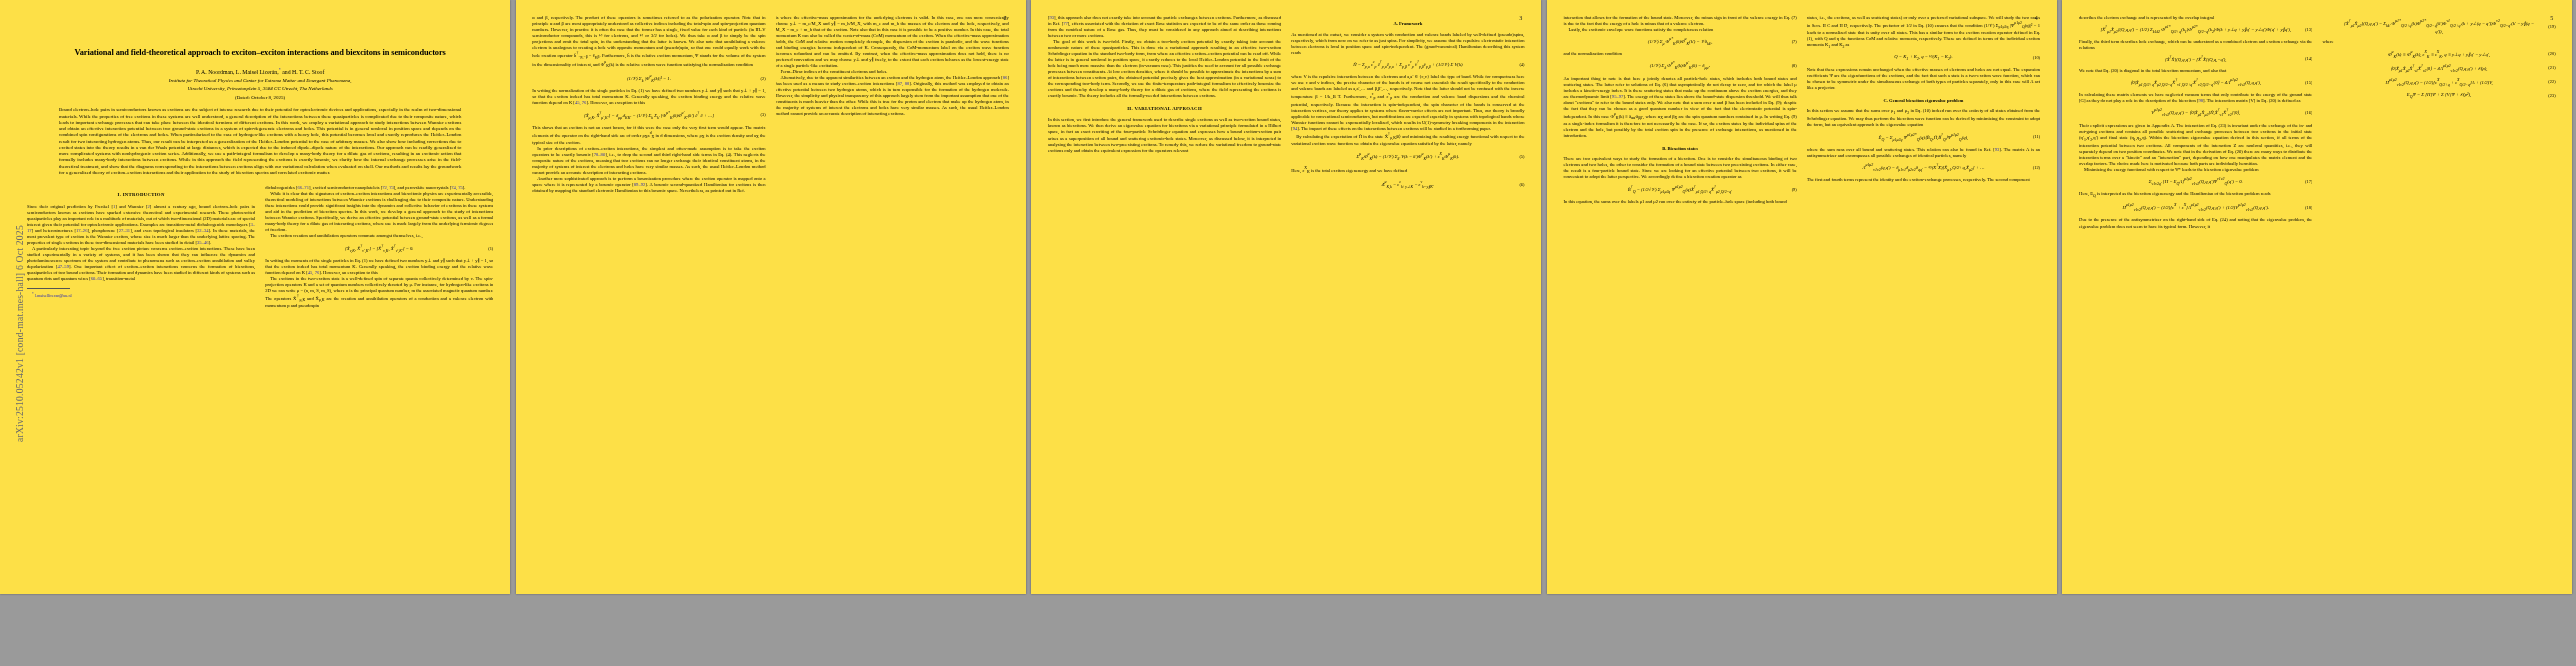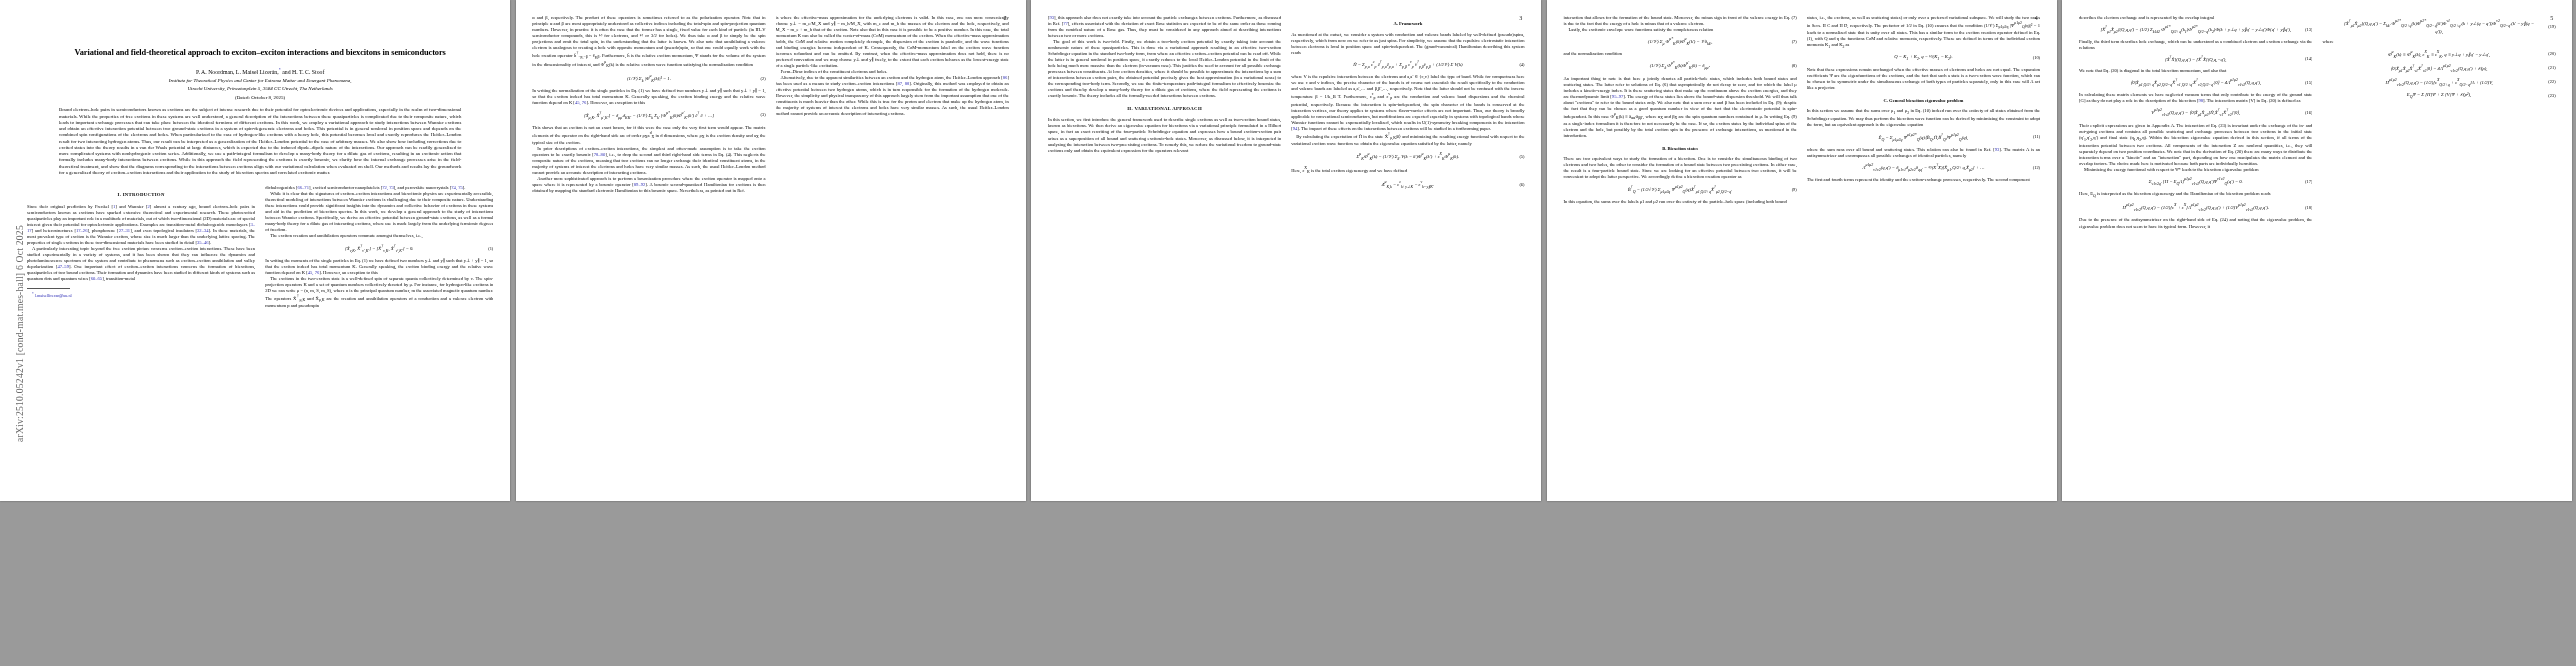--- a/index.html
+++ b/index.html
@@ -19,22 +19,22 @@
     height: 667px;
     background: #9a9a9a;
     display: flex;
     flex-direction: row;
     align-items: flex-start;
     gap: 5.6px;
   }
   .page {
     position: relative;
     width: 510px;
-    height: 501px;
-    background: #ffffff;
+    height: 594px;
+    background: #fde047;
     box-shadow: 0 0 1.7px rgba(0,0,0,0.45);
     overflow: hidden;
     flex: 0 0 auto;
     box-sizing: border-box;
     padding: 14.5px 16.7px 13.3px 16.7px;
   }
   .page.first { padding-left: 27px; }
 
   .arxiv-stamp {
     position: absolute;

